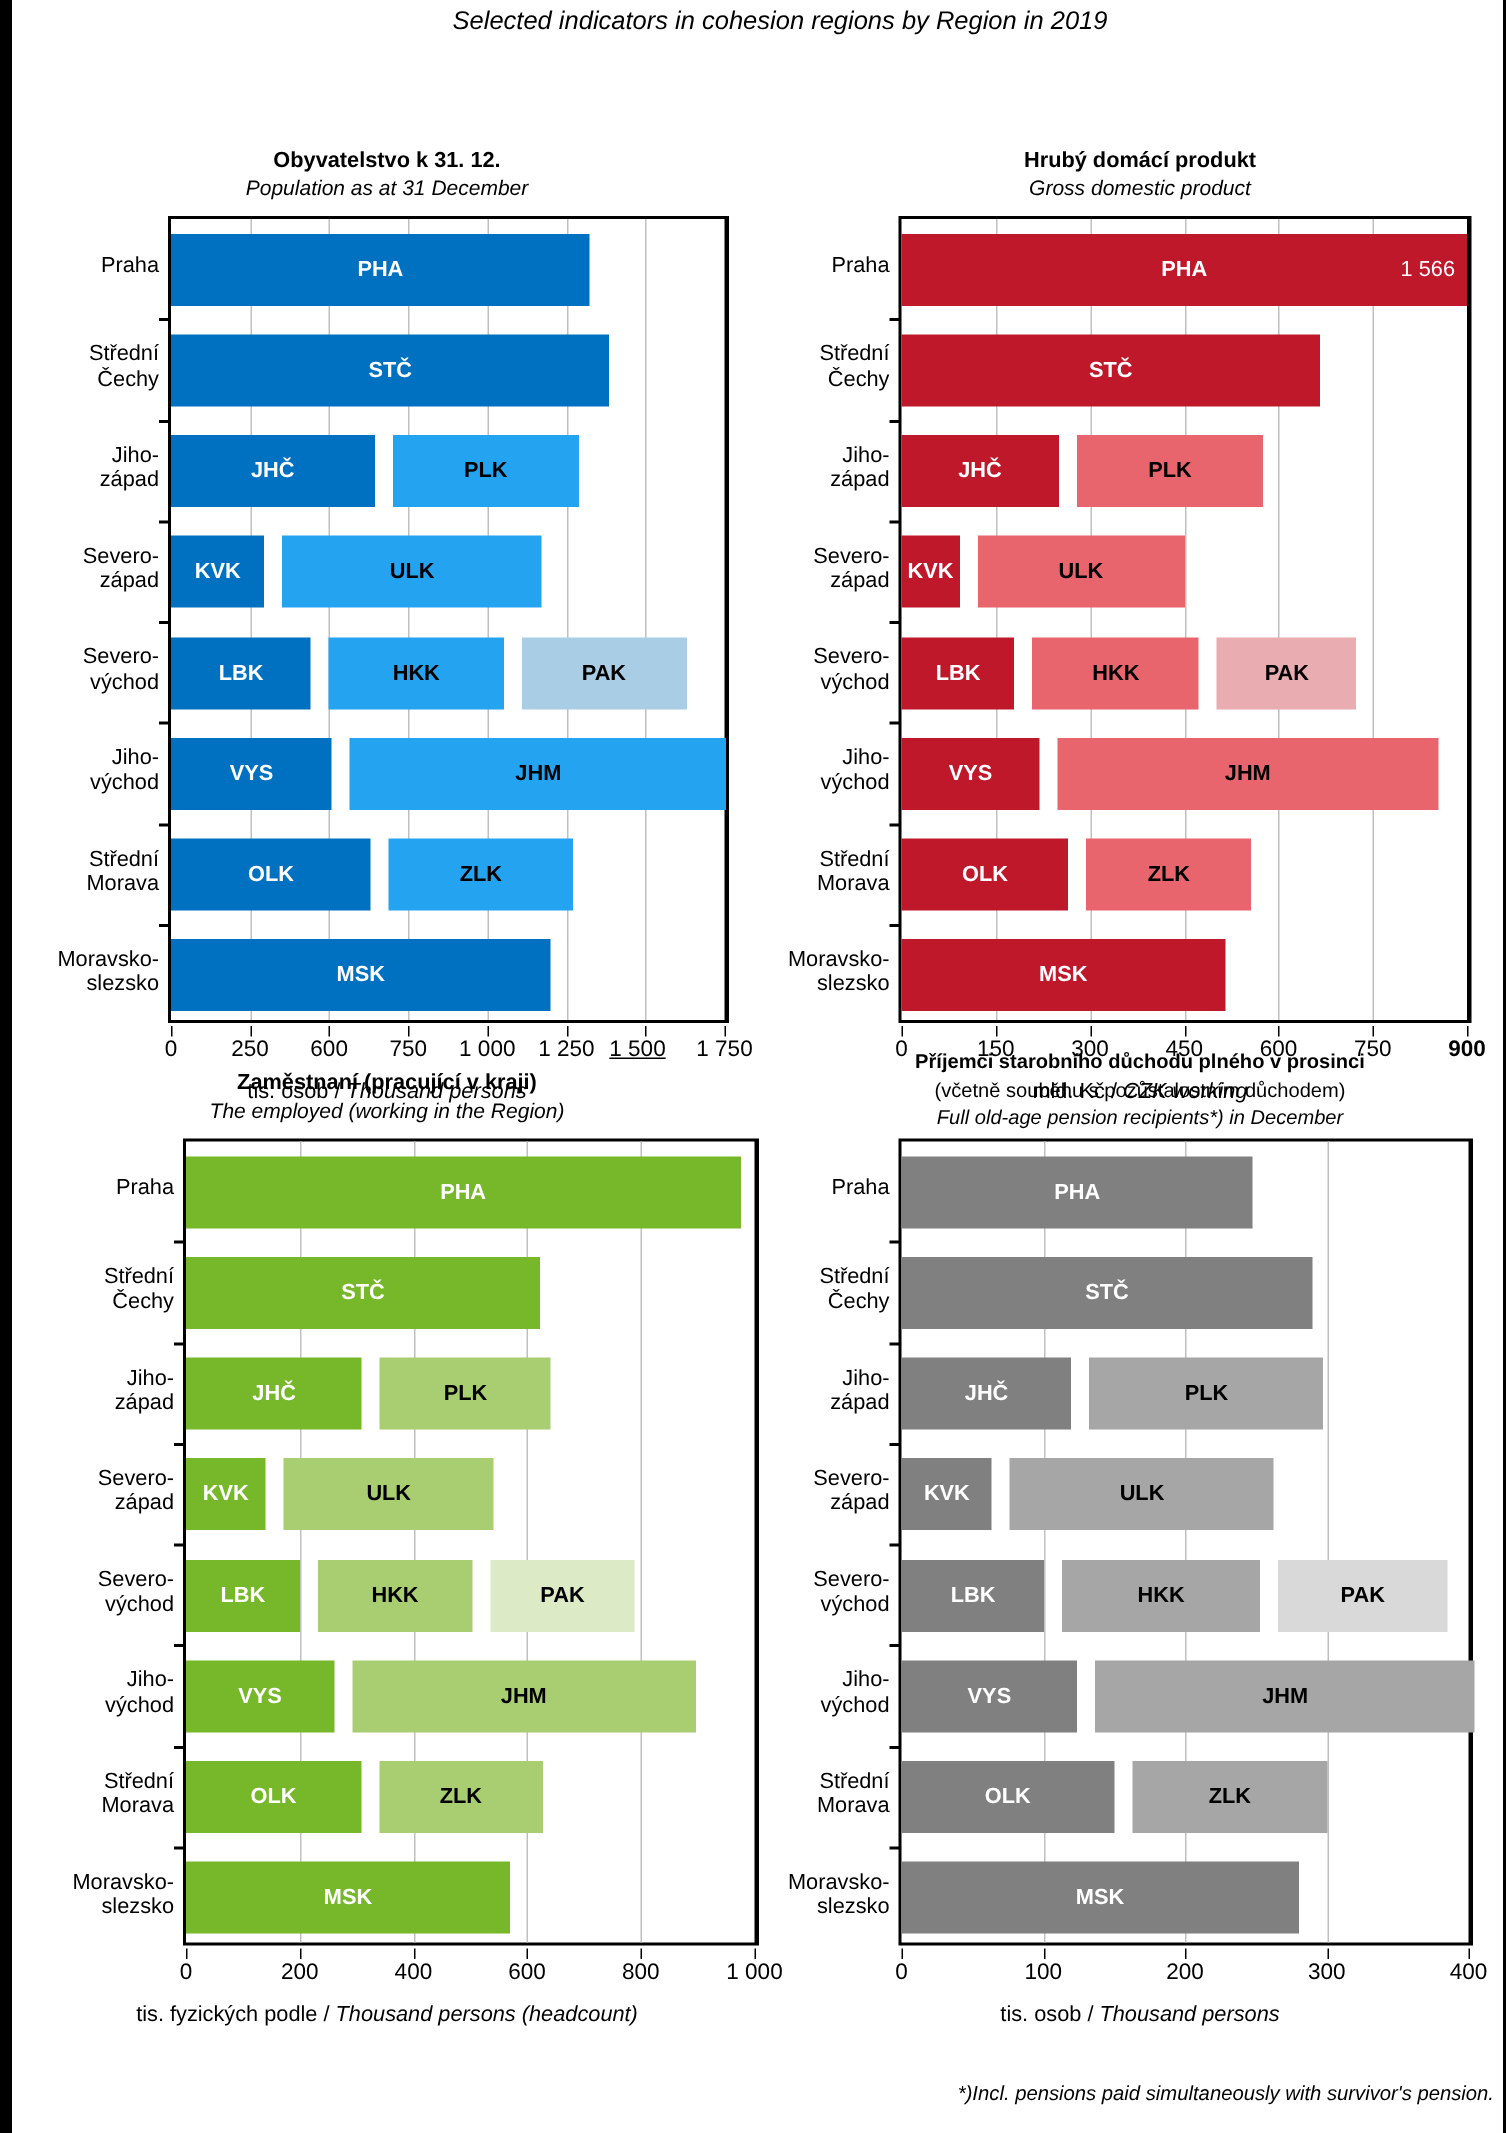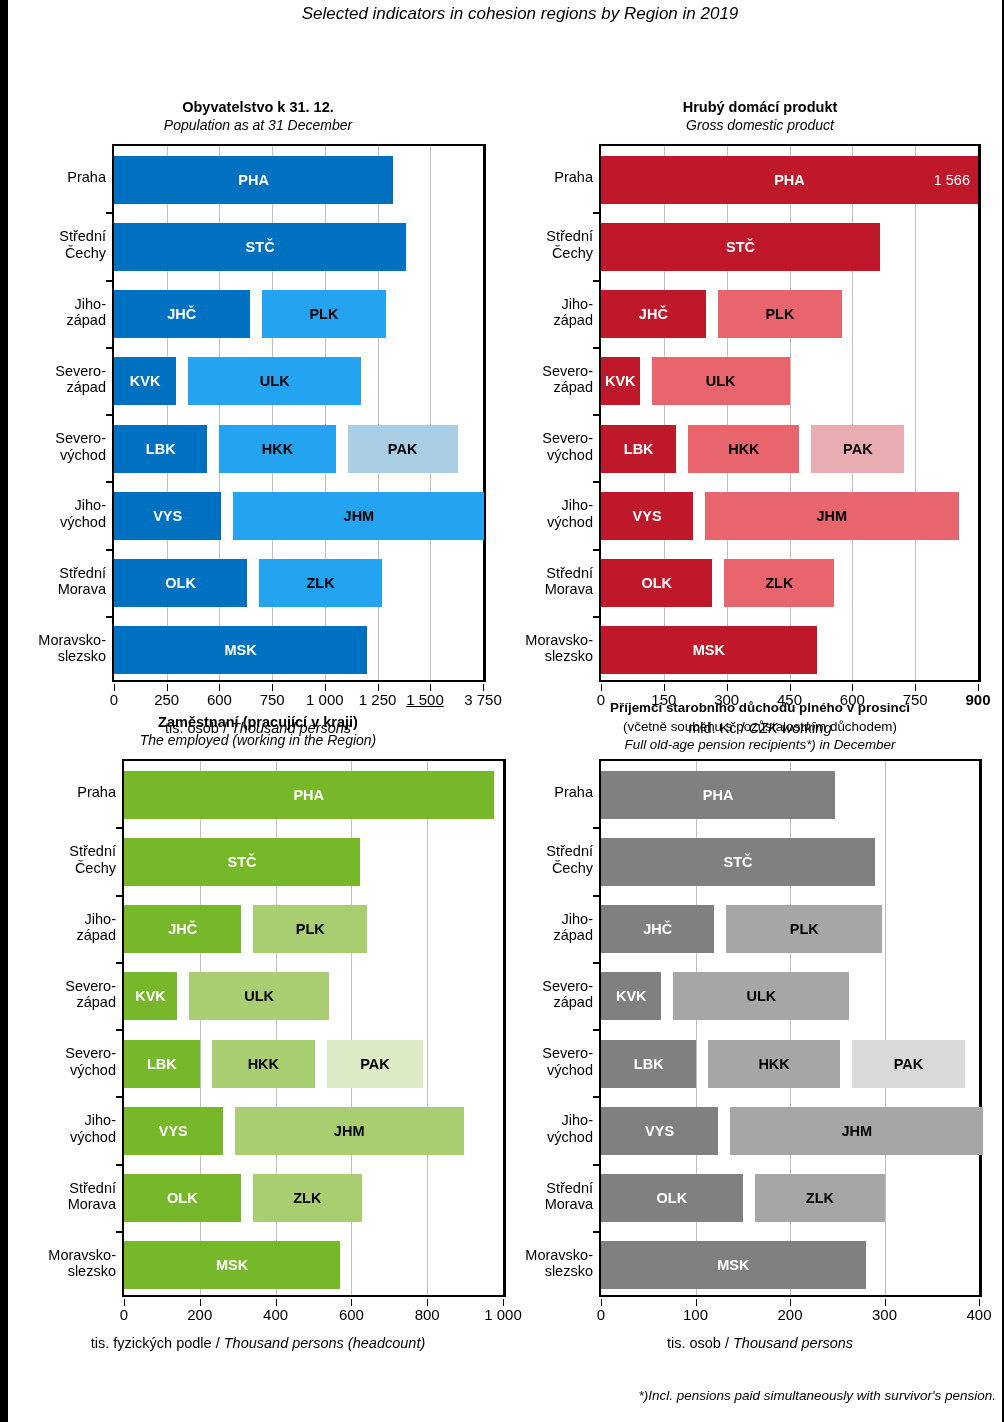--- a/index.html
+++ b/index.html
@@ -299,21 +299,21 @@
           </div>
         </div>
         <div class="axis-labels" style="top: 607px;">
           <div class="axis-num" style="left: 106px;">0</div>
           <div class="axis-num" style="left: 158.714px;">250</div>
           <div class="axis-num" style="left: 211.429px;">600</div>
           <div class="axis-num" style="left: 264.143px;">750</div>
           <div class="axis-num" style="left: 316.857px;">1 000</div>
           <div class="axis-num" style="left: 369.571px;">1 250</div>
           <div class="axis-num" style="left: 417px; text-decoration: underline;">1 500</div>
-          <div class="axis-num" style="left: 475px;">3 750</div>
+          <div class="axis-num" style="left: 475px;">1 750</div>
         </div>
         <div class="unit-label" style="left: 0px; width: 500px; top: 636px;"><span>tis. osob / </span><i>Thousand persons</i></div>
       </div>
       <div class="panel" style="left: 500px; top: 60px; width: 504px;">
         <div class="panel-title" style="position: absolute; left: 0px; right: 0px; top: 14px;">Hrubý domácí produkt</div>
         <div class="panel-sub" style="position: absolute; left: 0px; right: 0px; top: 33px;">Gross domestic product</div>
         <div class="plot" style="left: 91px; top: 60px; width: 382px; height: 538px;">
           <div class="gridline" style="left: 62.8333px;"></div>
           <div class="gridline" style="left: 125.667px;"></div>
           <div class="gridline" style="left: 188.5px;"></div>

